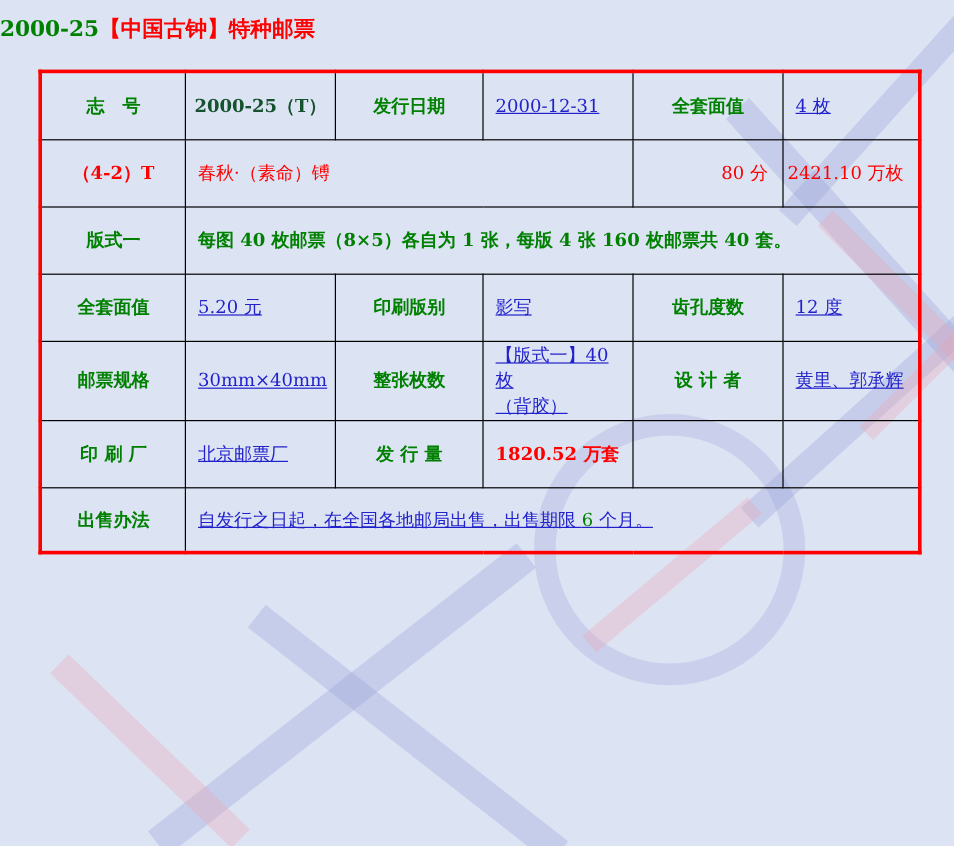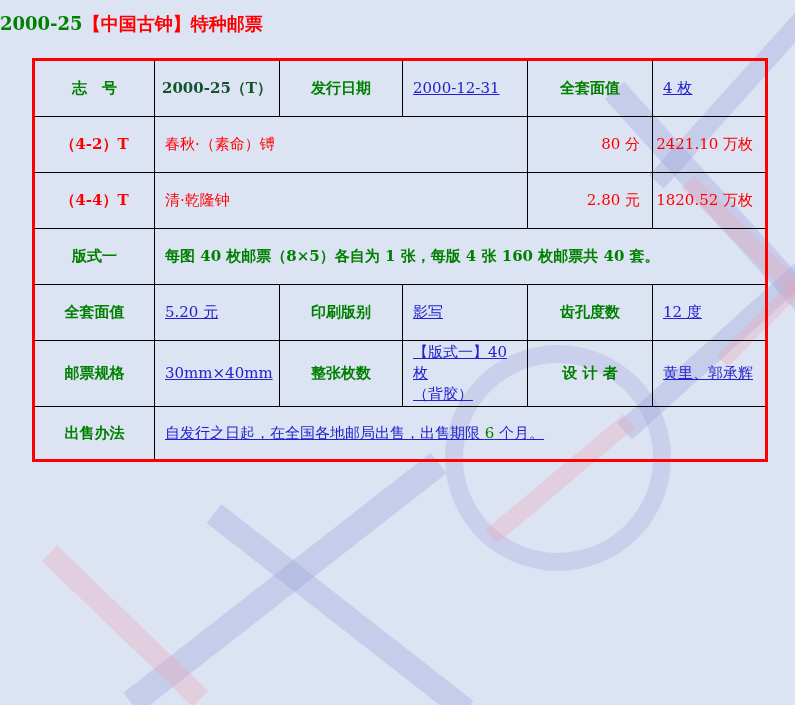--- a/index.html
+++ b/index.html
@@ -83,26 +83,20 @@
     <td class="c green">全套面值</td>
     <td class="l blue">4 枚</td>
   </tr>
 
   <tr class="h56">
     <td class="c redb">（4-2）T</td>
     <td class="l red" colspan="3">春秋·（素命）镈</td>
     <td class="r red">80 分</td>
     <td class="r red">2421.10 万枚</td>
   </tr>
-  <tr class="h56">
-    <td class="c redb">（4-4）T</td>
-    <td class="l red" colspan="3">清·乾隆钟</td>
-    <td class="r red">2.80 元</td>
-    <td class="r red">1820.52 万枚</td>
-  </tr>
 
   <tr class="h56">
     <td class="c green">版式一</td>
     <td class="l green" colspan="5">每图 40 枚邮票（8×5）各自为 1 张，每版 4 张 160 枚邮票共 40 套。</td>
   </tr>
 
   <tr class="h56">
     <td class="c green">全套面值</td>
     <td class="l blue">5.20 元</td>
     <td class="c green">印刷版别</td>
@@ -116,20 +110,28 @@
     <td class="l blue">30mm×40mm</td>
     <td class="c green">整张枚数</td>
     <td class="l blue">
       <div>【版式一】40 枚</div>
       <div>（背胶）</div>
     </td>
     <td class="c green">设 计 者</td>
     <td class="l blue">黄里、郭承辉</td>
   </tr>
 
+  <tr class="h56">
+    <td class="c green">印 刷 厂</td>
+    <td class="l blue">北京邮票厂</td>
+    <td class="c green">发 行 量</td>
+    <td class="l redb">1820.52 万套</td>
+    <td></td>
+    <td></td>
+  </tr>
 
   <tr class="h54">
     <td class="c green">出售办法</td>
     <td class="l blue" colspan="5">
       <span>自发行之日起，在全国各地邮局出售，出售期限 </span><span class="num6">6</span><span> 个月。</span>
     </td>
   </tr>
 </tbody>
     </table>
 </div>

